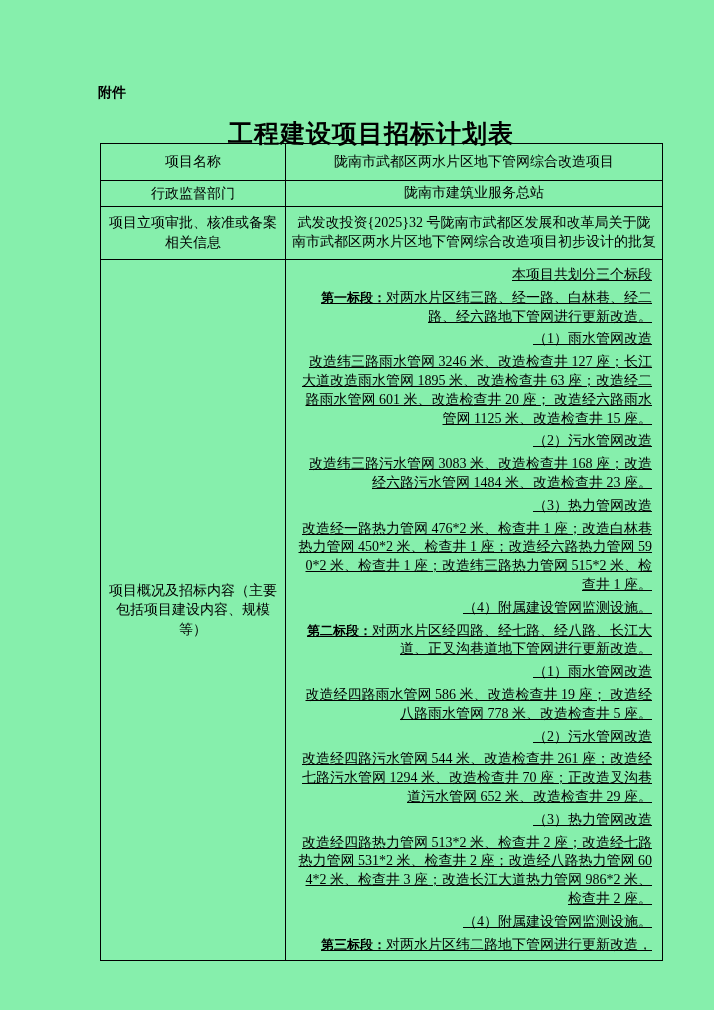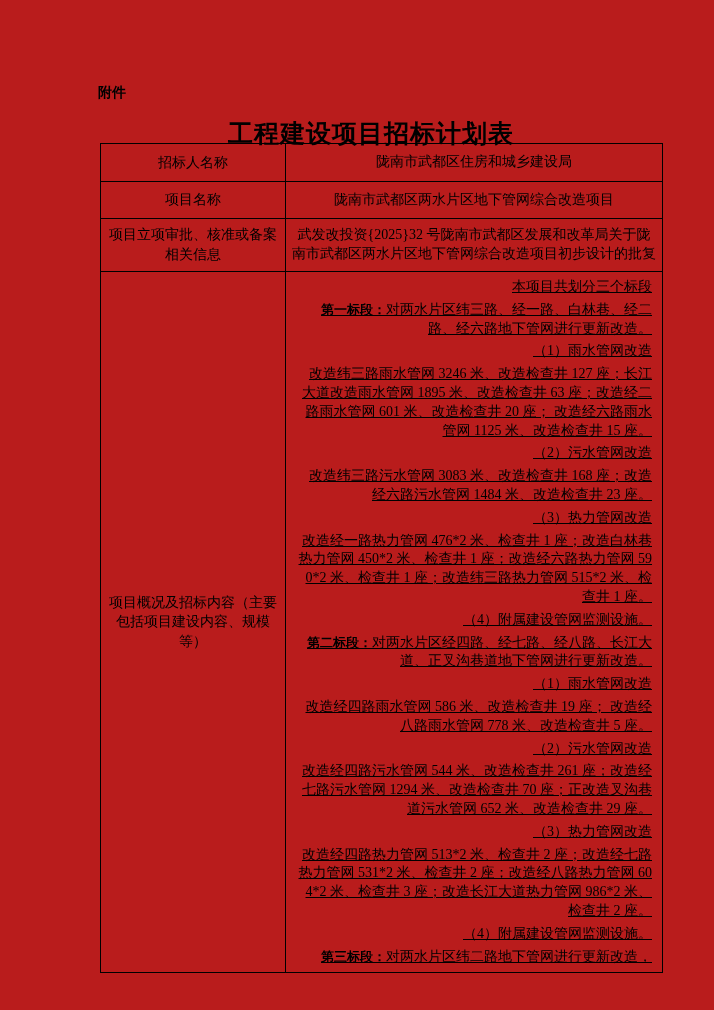--- a/index.html
+++ b/index.html
@@ -4,21 +4,21 @@
 <style>
   html, body {
     margin: 0;
     padding: 0;
     background: #ffffff;
   }
   .page {
     position: relative;
     width: 714px;
     height: 1010px;
-    background: #b91c1c;
+    background: #86efac;
     color: #000000;
     font-family: "Liberation Serif", "DejaVu Serif", serif;
     overflow: hidden;
   }
   .attachment {
     position: absolute;
     left: 98px;
     top: 84px;
     font-size: 14px;
     font-weight: bold;
@@ -86,27 +86,27 @@
 <body>
 
 <div class="page">
 
   <div class="attachment">附件</div>
 
   <h1 class="doc-title">工程建设项目招标计划表</h1>
 
   <table class="bid-table">
     <tbody>
-      <tr class="r1">
-        <td class="label-cell">招标人名称</td>
-        <td class="value-cell">陇南市武都区住房和城乡建设局</td>
-      </tr>
       <tr class="r2">
         <td class="label-cell">项目名称</td>
         <td class="value-cell">陇南市武都区两水片区地下管网综合改造项目</td>
+      </tr>
+      <tr class="r3">
+        <td class="label-cell">行政监督部门</td>
+        <td class="value-cell">陇南市建筑业服务总站</td>
       </tr>
       <tr class="r4">
         <td class="label-cell">项目立项审批、核准或备案相关信息</td>
         <td class="value-cell">武发改投资{2025}32 号陇南市武都区发展和改革局关于陇南市武都区两水片区地下管网综合改造项目初步设计的批复</td>
       </tr>
       <tr class="r5">
         <td class="label-cell">项目概况及招标内容（主要包括项目建设内容、规模等）</td>
         <td class="value-cell overview-cell" id="overview-content">
             <p>本项目共划分三个标段</p>
             <p><b>第一标段：</b>对两水片区纬三路、经一路、白林巷、经二路、经六路地下管网进行更新改造。</p>

